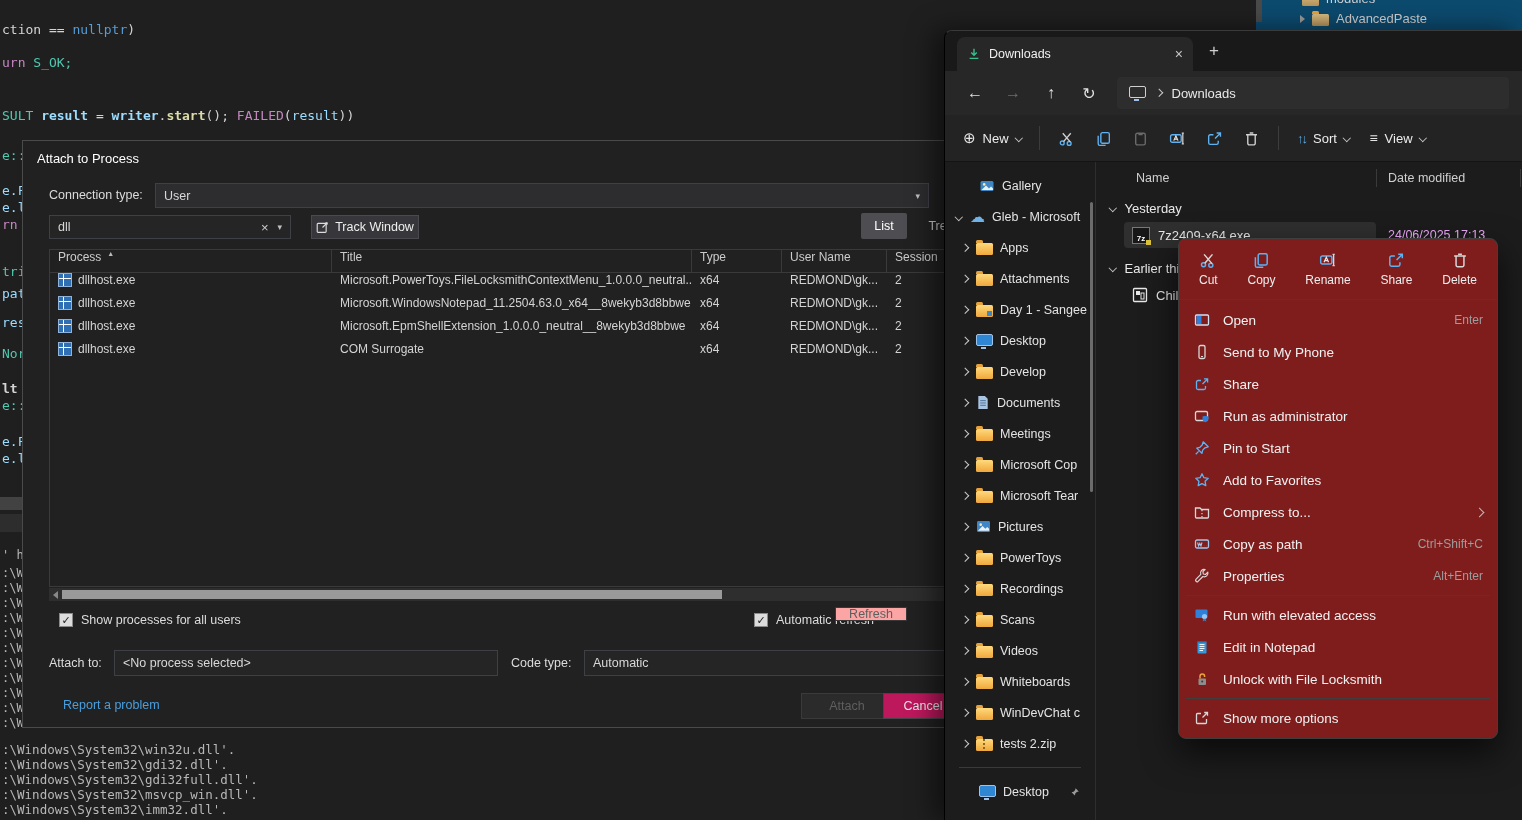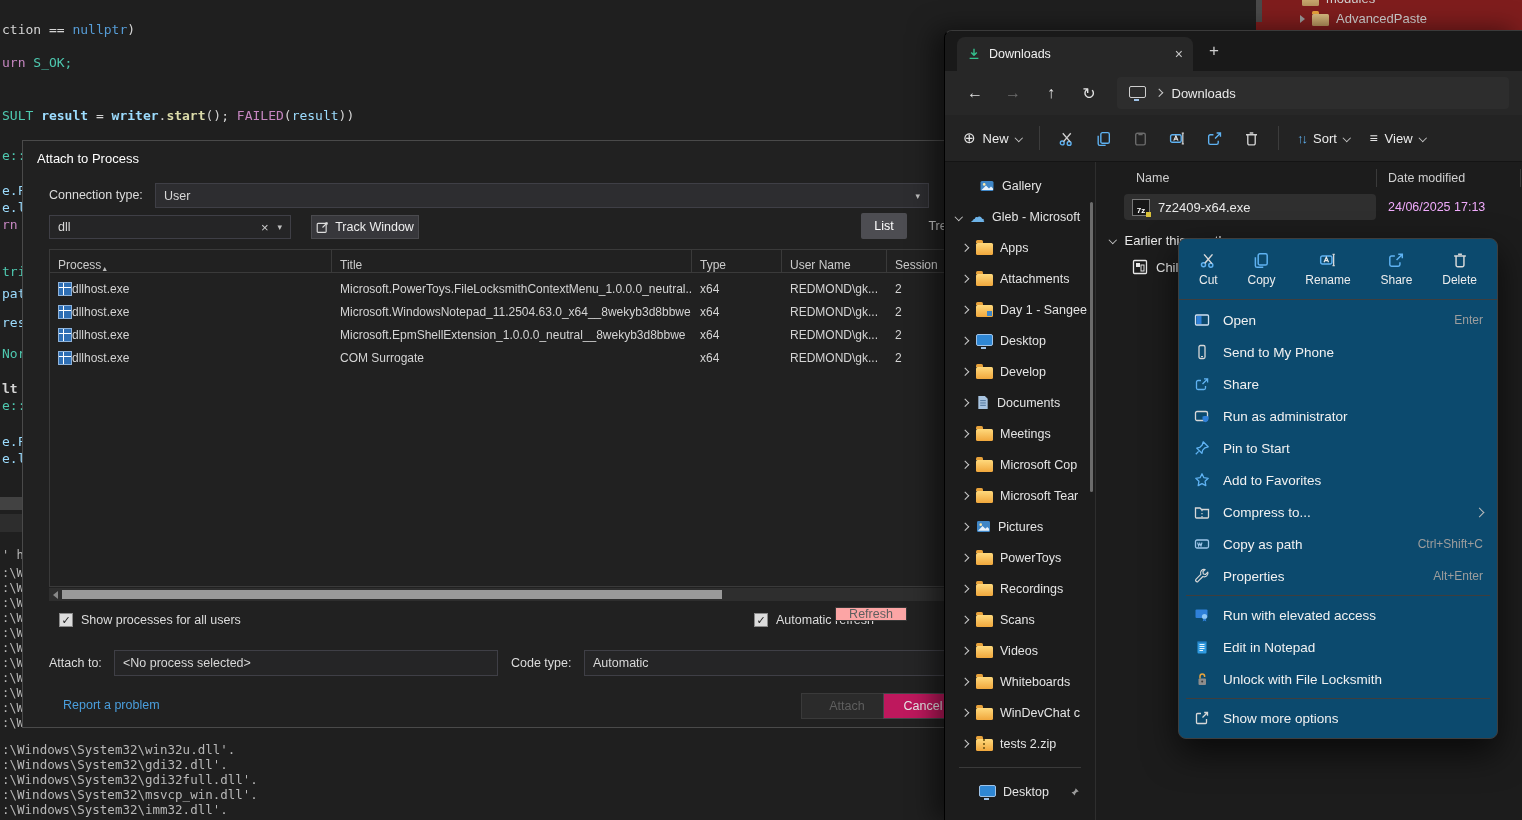--- a/index.html
+++ b/index.html
@@ -22,21 +22,21 @@
   .tbox{background:#252526;border:1px solid #3f3f46;color:#d8d8d8;font-size:12.5px;
         display:flex;align-items:center;padding:0 8px;box-sizing:border-box}
   .btn{display:flex;align-items:center;justify-content:center;font-size:12.5px;box-sizing:border-box}
   .cb{width:14px;height:14px;background:#dcdcdc;border:1px solid #8a8a8a;color:#1a1a1a;
       display:flex;align-items:center;justify-content:center;font-size:11px;flex:none;box-sizing:border-box}
   .ptable{position:absolute;left:26px;top:108px;width:902px;height:338px;border:1px solid #3a3a3a;
           box-sizing:border-box;font-size:12px;overflow:hidden}
   .prow{display:grid;grid-template-columns:282px 360px 90px 105px 1fr;height:23px;align-items:center}
   .prow.head{height:22px;border-bottom:1px solid #3a3a3a;color:#cccccc}
   .pcell{padding:0 8px;white-space:nowrap;overflow:hidden;text-overflow:ellipsis;height:100%;
-         display:flex;align-items:flex-end;box-sizing:border-box}
+         display:flex;align-items:flex-start;gap:6px;box-sizing:border-box}
   .head .pcell{border-right:1px solid #3a3a3a}
   .winic{width:12px;height:12px;background:#2f6fb4;border:1px solid #8fb3da;flex:none;
          background-image:linear-gradient(#fff,#fff),linear-gradient(#fff,#fff);
          background-size:1px 100%,100% 1px;background-position:4px 0,0 4px;background-repeat:no-repeat}
   
   .exp{position:absolute;left:944px;top:30px;width:578px;height:790px;background:#1b1b1b;
        border-radius:8px 0 0 0;overflow:hidden;z-index:3;box-shadow:-10px 0 26px rgba(0,0,0,.5);
        border-left:1px solid #000;border-top:1px solid #3a3a3a}
   .tabstrip{height:40px;background:#191919;position:relative}
   .tab{position:absolute;left:12px;top:6px;width:236px;height:34px;background:#272727;
@@ -63,21 +63,21 @@
   .folder:before{content:"";position:absolute;top:-3px;left:0;width:7px;height:3px;background:#e8a23b;border-radius:1.5px 1.5px 0 0}
   .zipline{position:absolute;left:7px;top:0;width:2px;height:100%;
            background:repeating-linear-gradient(#8a6a20 0 2px,transparent 2px 4px)}
   .monitor{width:15px;height:10px;border:1.5px solid #9fc3e8;border-radius:2px;background:#2f87d4;
            position:relative;flex:none;margin-top:-2px}
   .monitor:after{content:"";position:absolute;left:4px;bottom:-4px;width:5px;height:2px;background:#9fc3e8}
   .sevenzip{width:16px;height:15px;background:#171717;border:1px solid #777;color:#fff;font-size:8px;
             font-weight:bold;display:flex;align-items:flex-end;justify-content:center;flex:none;position:relative}
   .sevenzip i{position:absolute;right:-2px;bottom:-2px;width:5px;height:5px;background:#d9c13a;font-style:normal}
   
-  .menu{position:absolute;left:1178px;top:238px;width:320px;background:#0c4a6e;border:1px solid #3e3e3e;
+  .menu{position:absolute;left:1178px;top:238px;width:320px;background:#7f1d1d;border:1px solid #3e3e3e;
         border-radius:8px;z-index:5;box-shadow:0 14px 34px rgba(0,0,0,.65);overflow:hidden;box-sizing:border-box}
   .qrow{height:60px;display:flex;align-items:center;justify-content:space-between;padding:0 20px;border-bottom:1px solid #3e3e3e}
   .qitem{display:flex;flex-direction:column;align-items:center;gap:4px;color:#ededed;font-size:12px}
   .mlist{padding:4px 5px}
   .mitem{height:32px;display:flex;align-items:center;gap:12px;padding:0 9px;border-radius:4px;color:#f1f1f1;font-size:13.5px}
   .mitem .sc{margin-left:auto;color:#9d9d9d;font-size:12px}
   .msep{height:1px;background:#3e3e3e;margin:3px 2px}
   .micon{width:18px;display:flex;justify-content:center;flex:none}
   svg{display:block}
 </style>
@@ -124,21 +124,21 @@
       <div class="mono c-out">:\Wi</div>
   </div>
   <div class="abs" style="left:2px;top:742px;font-size:12.5px;line-height:15px">
     <div class="mono c-out">:\Windows\System32\win32u.dll'.</div>
     <div class="mono c-out">:\Windows\System32\gdi32.dll'.</div>
     <div class="mono c-out">:\Windows\System32\gdi32full.dll'.</div>
     <div class="mono c-out">:\Windows\System32\msvcp_win.dll'.</div>
     <div class="mono c-out">:\Windows\System32\imm32.dll'.</div>
   </div>
 
-  <div class="abs" style="left:1256px;top:0;width:266px;height:30px;overflow:hidden;background:#7f1d1d">
+  <div class="abs" style="left:1256px;top:0;width:266px;height:30px;overflow:hidden;background:#0c4a6e">
     <div style="position:absolute;left:0;top:0;width:6px;height:22px;background:#4a4a4a"></div>
     <div style="position:absolute;left:46px;top:-9px;display:flex;align-items:center;gap:7px">
       <span class="folder" style="background:linear-gradient(#d8bb80,#b6935c)"></span>
       <span style="color:#d0d0d0">modules</span>
     </div>
     <div style="position:absolute;left:44px;top:11px;display:flex;align-items:center;gap:7px">
       <span style="width:0;height:0;border-left:5px solid #9a9a9a;border-top:4px solid transparent;border-bottom:4px solid transparent"></span>
       <span class="folder" style="background:linear-gradient(#d8bb80,#b6935c)"></span>
       <span style="color:#d0d0d0">AdvancedPaste</span>
     </div>
@@ -492,20 +492,24 @@
         </div>
         <div style="position:absolute;right:2px;top:40px;width:3px;height:290px;background:#6b6b6b;border-radius:2px"></div>
       </div>
 
       <div class="files">
         <div class="fhead">
           <span style="padding-left:40px">Name</span>
           <span style="position:absolute;left:280px;top:7px;width:1px;height:18px;background:#3a3a3a"></span>
           <span style="position:absolute;left:292px">Date modified</span>
           <span style="position:absolute;left:424px;top:7px;width:1px;height:18px;background:#3a3a3a"></span>
+        </div>
+        <div class="grp">
+          <span class="cv down sm"></span>
+          <span>Yesterday</span>
         </div>
         <div class="frow">
           <span style="position:absolute;left:28px;top:0;width:252px;height:26px;background:#2f2f2f;border-radius:4px"></span>
           <span class="sevenzip" style="position:relative">
               <span>7z</span>
               <i></i>
             </span>
           <span style="position:relative;margin-left:8px">7z2409-x64.exe</span>
           <span style="position:absolute;left:292px;color:#f0abfc;font-size:12.5px">24/06/2025 17:13</span>
         </div>

